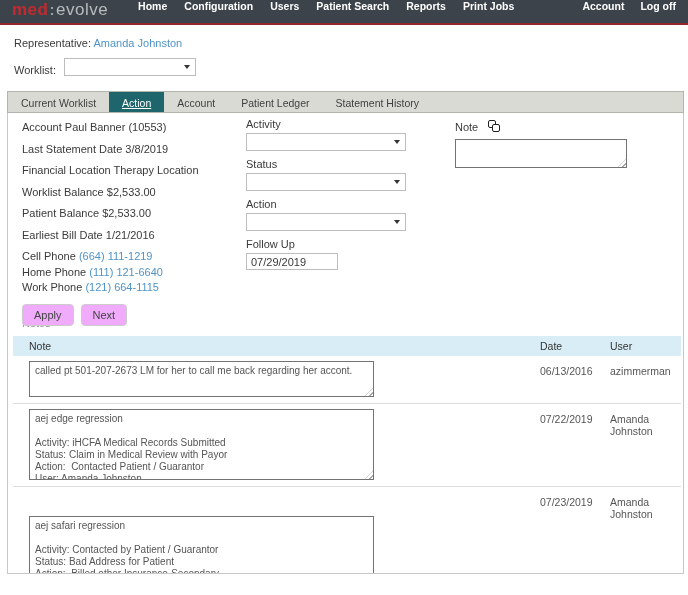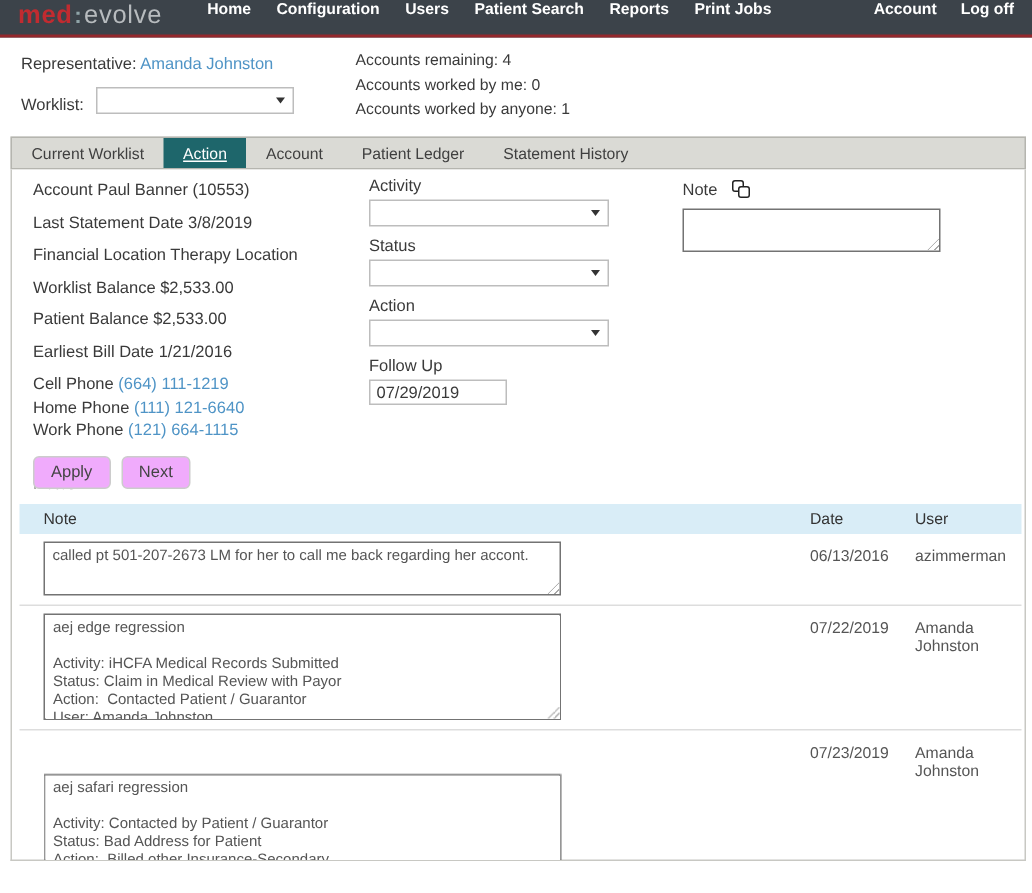--- a/index.html
+++ b/index.html
@@ -119,25 +119,20 @@
     <a class="link">Amanda Johnston</a>
   </div>
   <div class="wl-row">
     <span>Worklist:</span>
     <span class="select-wrap">
       <select>
         <option>High Balance</option>
       </select>
     </span>
   </div>
-  <div class="accounts">
-    <div>Accounts remaining: 4</div>
-    <div>Accounts worked by me: 0</div>
-    <div>Accounts worked by anyone: 1</div>
-  </div>
 </div>
 
 <div class="tabstrip">
   <div class="tab">Current Worklist</div>
   <div class="tab active">Action</div>
   <div class="tab">Account</div>
   <div class="tab">Patient Ledger</div>
   <div class="tab">Statement History</div>
 </div>
 

